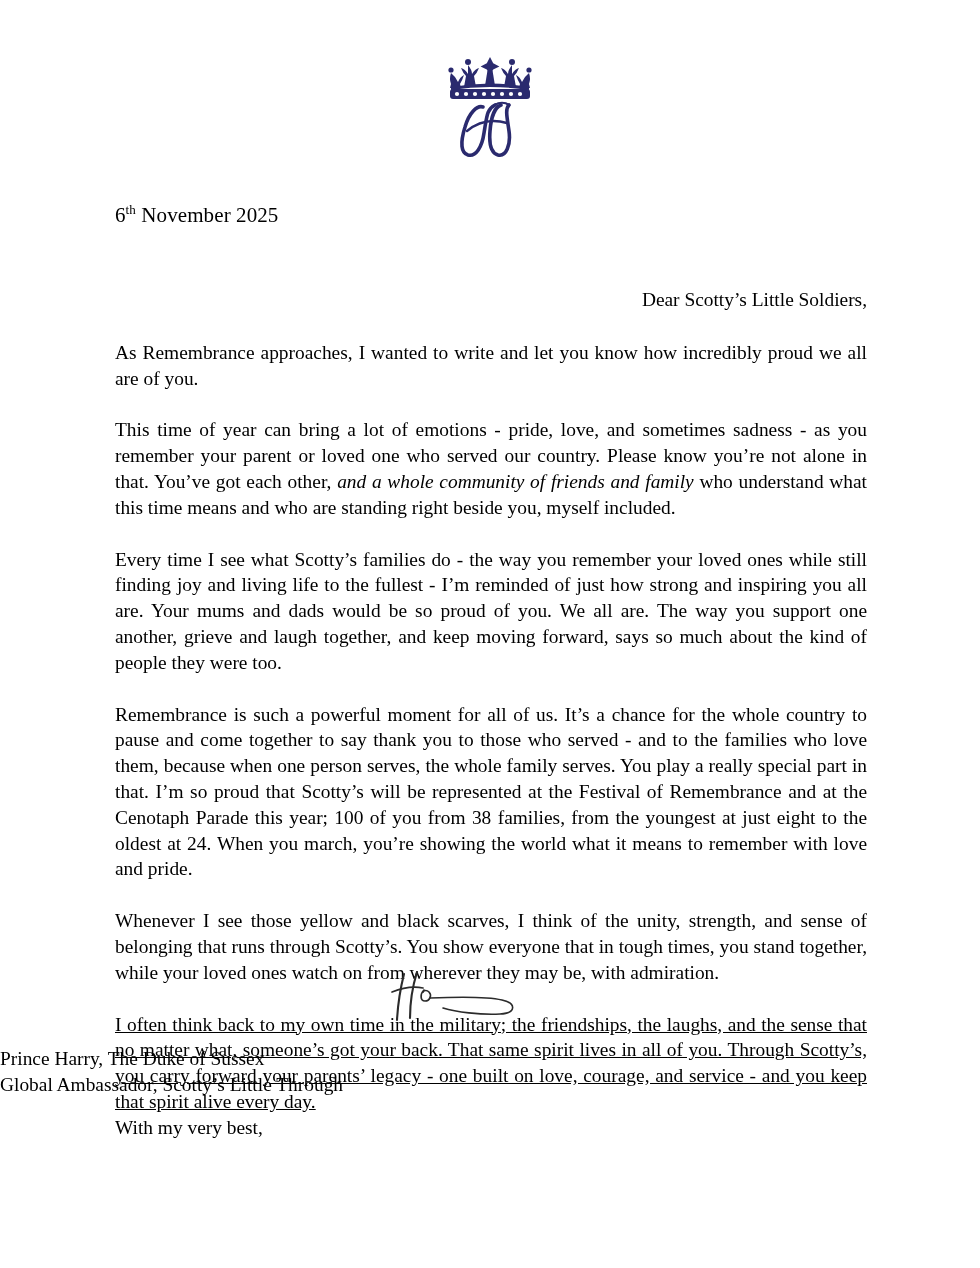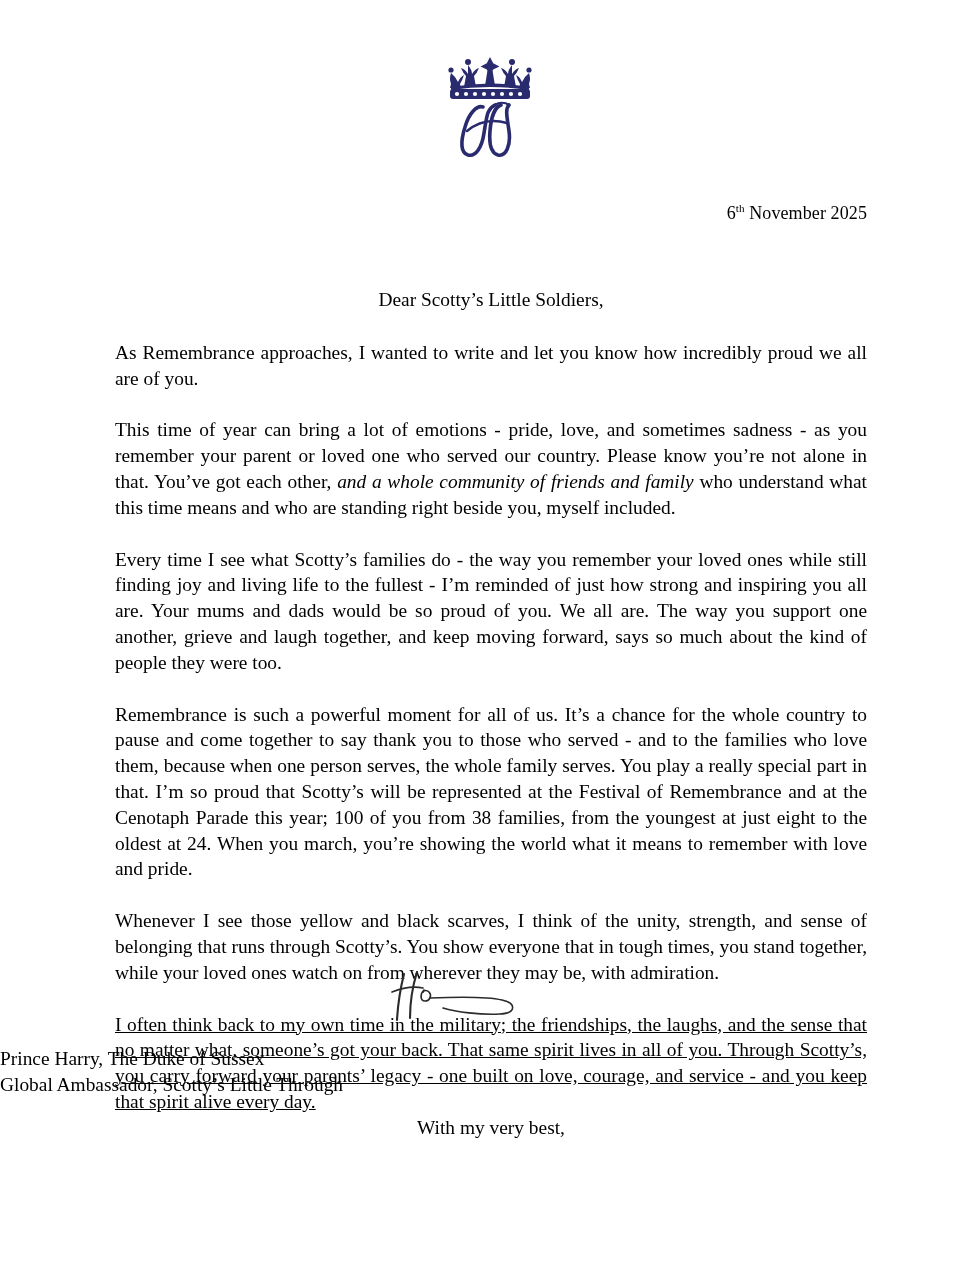--- a/index.html
+++ b/index.html
@@ -39,58 +39,57 @@
     height: 115px;
     display: block;
   }
 
   
   .date-line {
     position: absolute;
     top: 203px;
     left: 115px;
     width: 752px;
-    text-align: right;
-    font-size: 18px;
+    font-size: 21px;
     letter-spacing: 0.1px;
   }
   .date-line sup {
     font-size: 0.62em;
     vertical-align: super;
     line-height: 0;
   }
 
   
   .letter-body {
     position: absolute;
     top: 287px;
     left: 115px;
     width: 752px;
     font-size: 19.4px;
     line-height: 1.33;
   }
   .salutation {
     margin: 0 0 27px 0;
-    text-align: center;
+    text-align: right;
     white-space: nowrap;
   }
   .para {
     margin: 0 0 26px 0;
     text-align: justify;
     text-justify: inter-word;
     hyphens: none;
   }
   .para.last-of-body {
     margin-bottom: 26px;
   }
   .para em {
   }
   .closing {
     margin: 0;
-    text-align: center;
+    text-align: left;
   }
 
   
   .signature-wrap {
     position: absolute;
     top: 968px;
     left: 0;
     width: 980px;
     display: flex;
     justify-content: center;

